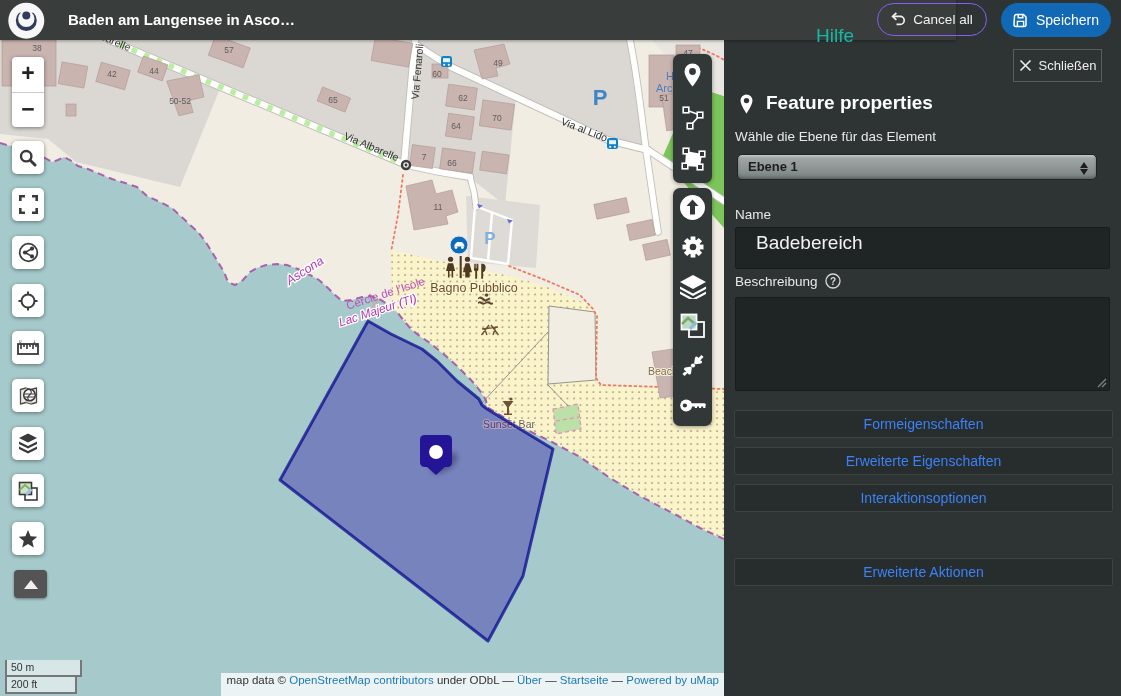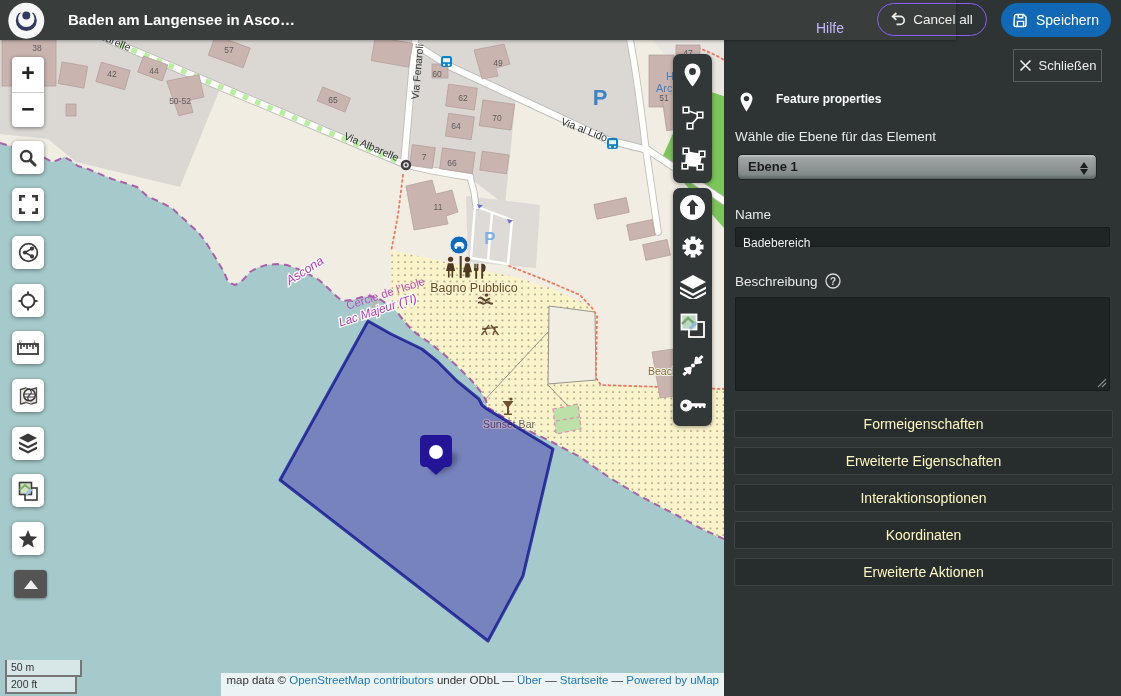--- a/index.html
+++ b/index.html
@@ -1,18 +1,18 @@
 <!DOCTYPE html>
 <html><head><meta charset="utf-8">
 <style>
 *{margin:0;padding:0;box-sizing:border-box}
 html,body{width:1121px;height:696px;overflow:hidden;background:#2e3434;font-family:"Liberation Sans",sans-serif}
 #topbar{position:absolute;left:0;top:0;width:956px;height:40px;background:#393e3c;z-index:50;box-shadow:0 1px 3px rgba(0,0,0,.35)}
 #title{position:absolute;left:68px;top:0;line-height:40px;color:#fff;font-size:15px;font-weight:bold}
-#hilfe{position:absolute;left:816px;top:8px;line-height:40px;color:#c4b5fd;font-size:14px}
+#hilfe{position:absolute;left:816px;top:16px;line-height:40px;color:#14b8a6;font-size:19px}
 #cancel{position:absolute;left:877px;top:3px;width:110px;height:33px;border:1px solid #8b5cf6;border-radius:17px;color:#f0f0f0;font-size:13.5px;display:flex;align-items:center;justify-content:center;gap:7px}
 #save{position:absolute;left:1001px;top:3px;width:110px;height:34px;border-radius:17px;background:#1168b4;color:#fff;font-size:14px;display:flex;align-items:center;justify-content:center;gap:8px}
 #map{position:absolute;left:0;top:40px;width:724px;height:656px;overflow:hidden;background:#f1ede3}
 #mapsvg{position:absolute;left:0;top:0}
 .lbtn{position:absolute;left:12px;width:32px;height:33px;background:#fff;border-radius:5px;box-shadow:0 1px 4px rgba(0,0,0,.45);display:flex;align-items:center;justify-content:center;z-index:20}
 #zoombox{position:absolute;left:12px;top:17px;width:32px;height:70px;background:#fff;border-radius:4px;box-shadow:0 1px 4px rgba(0,0,0,.45);z-index:20;text-align:center}
 #zoombox .zi{display:block;height:35px;line-height:33px;font-size:23px;font-weight:bold;color:#222}
 #zoombox .sep{border-top:1px solid #ccc}
 #collapse{position:absolute;left:14px;top:530px;width:33px;height:28px;background:#545454;border-radius:4px;box-shadow:0 1px 3px rgba(0,0,0,.4);display:flex;align-items:center;justify-content:center;z-index:20}
 .ebar{position:absolute;left:673px;width:39px;background:#323737;border-radius:7px;z-index:20;box-shadow:0 1px 4px rgba(0,0,0,.4)}
@@ -20,28 +20,28 @@
 #ebar2{top:148px;height:238px}
 .eic{position:absolute;left:673px;width:39px;display:flex;align-items:center;justify-content:center;z-index:22}
 #scale{position:absolute;left:5px;bottom:2px;z-index:15;font-size:10.5px;color:#333}
 #scale .sl{background:rgba(255,255,255,.55);border:2px solid #777;border-top:none;padding:0 4px;line-height:15px;white-space:nowrap}
 #scale .sl1{width:77px}
 #scale .sl2{width:72px;border-top:2px solid #777;margin-top:-2px}
 #attrib{position:absolute;right:0;bottom:0;background:rgba(255,255,255,.78);font-size:11.5px;color:#333;padding:1px 5px 10px;z-index:15;white-space:nowrap}
 #attrib .lk{color:#1d79b5}
 #panel{position:absolute;left:724px;top:40px;width:397px;height:656px;background:#2e3434;z-index:40;color:#eee}
 #schliessen{position:absolute;left:289px;top:9px;width:89px;height:33px;border:1px solid #575f5d;color:#eee;font-size:13px;display:flex;align-items:center;justify-content:center;gap:7px}
-#fphead{position:absolute;left:16px;top:52px;display:flex;align-items:flex-start;gap:23px;font-size:12px;font-weight:bold;color:#fff}
+#fphead{position:absolute;left:16px;top:52px;display:flex;align-items:flex-end;gap:13px;font-size:19px;font-weight:bold;color:#fff}
 .plabel{position:absolute;left:11px;font-size:13.5px;color:#e8e8e8}
 #psel{position:absolute;left:13px;top:114px;width:360px;height:26px;border-radius:5px;border:1px solid #1e2323;box-shadow:inset 0 -2px 3px rgba(0,0,0,.25);background:linear-gradient(180deg,#c6caca 0%,#a0a5a5 12%,#8f9595 55%,#778080 100%);color:#1d1d1d;font-size:13px;font-weight:bold;line-height:24px;padding-left:10px}
 #psel .arr{position:absolute;right:8px;top:0;height:26px;display:flex;flex-direction:column;justify-content:center;gap:1px}
 .pinput{position:absolute;left:11px;width:375px;background:#1f2424;border:1px solid #171c1c;border-radius:2px;color:#f2f2f2}
-#pname{top:187px;height:20px;line-height:30px;font-size:12px;padding-left:7px}
+#pname{top:187px;height:42px;line-height:30px;font-size:19px;padding-left:20px}
 #parea{top:257px;height:94px}
-.pbtn{position:absolute;left:10px;width:379px;height:28px;background:#272c2c;border:1px solid #3d4343;border-radius:2px;color:#fef9c3;font-size:14px;text-align:center;line-height:26px}
+.pbtn{position:absolute;left:10px;width:379px;height:28px;background:#272c2c;border:1px solid #3d4343;border-radius:2px;color:#3b82f6;font-size:14px;text-align:center;line-height:26px}
 </style></head>
 <body>
 <div id="map">
 <svg id="mapsvg" width="724" height="656" viewBox="0 40 724 656">
 <defs>
 <filter id="mblur" x="-60%" y="-60%" width="220%" height="220%">
           <feGaussianBlur stdDeviation="2.4"></feGaussianBlur>
         </filter>
 <pattern id="dots" width="6.5" height="6.5" patternUnits="userSpaceOnUse">
           <circle cx="2" cy="2" r="0.9" fill="#9b9178"></circle>
@@ -454,15 +454,14 @@
         <text x="8" y="11.6" text-anchor="middle" font-size="10" font-weight="bold" fill="#d8d8d8" font-family="Liberation Sans">?</text>
       </svg></div>
 <div class="pinput" id="parea">
       <svg width="10" height="10" style="position:absolute;right:2px;bottom:2px">
         <path d="M9 1 L1 9 M9 5 L5 9" stroke="#808888" stroke-width="1.2"></path>
       </svg>
     </div>
 <div class="pbtn" style="top:370px">Formeigenschaften</div>
 <div class="pbtn" style="top:407px">Erweiterte Eigenschaften</div>
 <div class="pbtn" style="top:444px">Interaktionsoptionen</div>
-<div class="pbtn" style="top:481px">Koordinaten</div>
 <div class="pbtn" style="top:518px">Erweiterte Aktionen</div>
 </div>
 
 </body></html>

